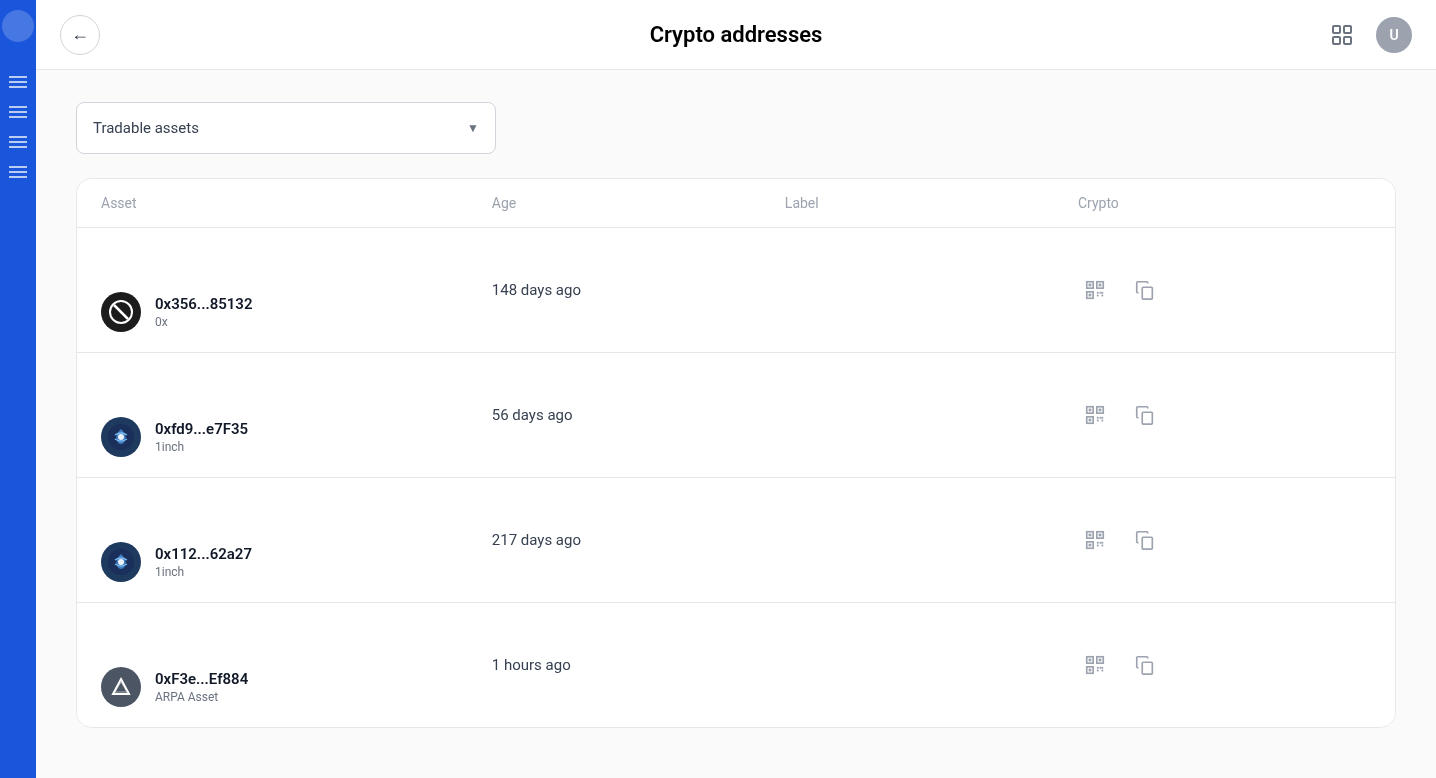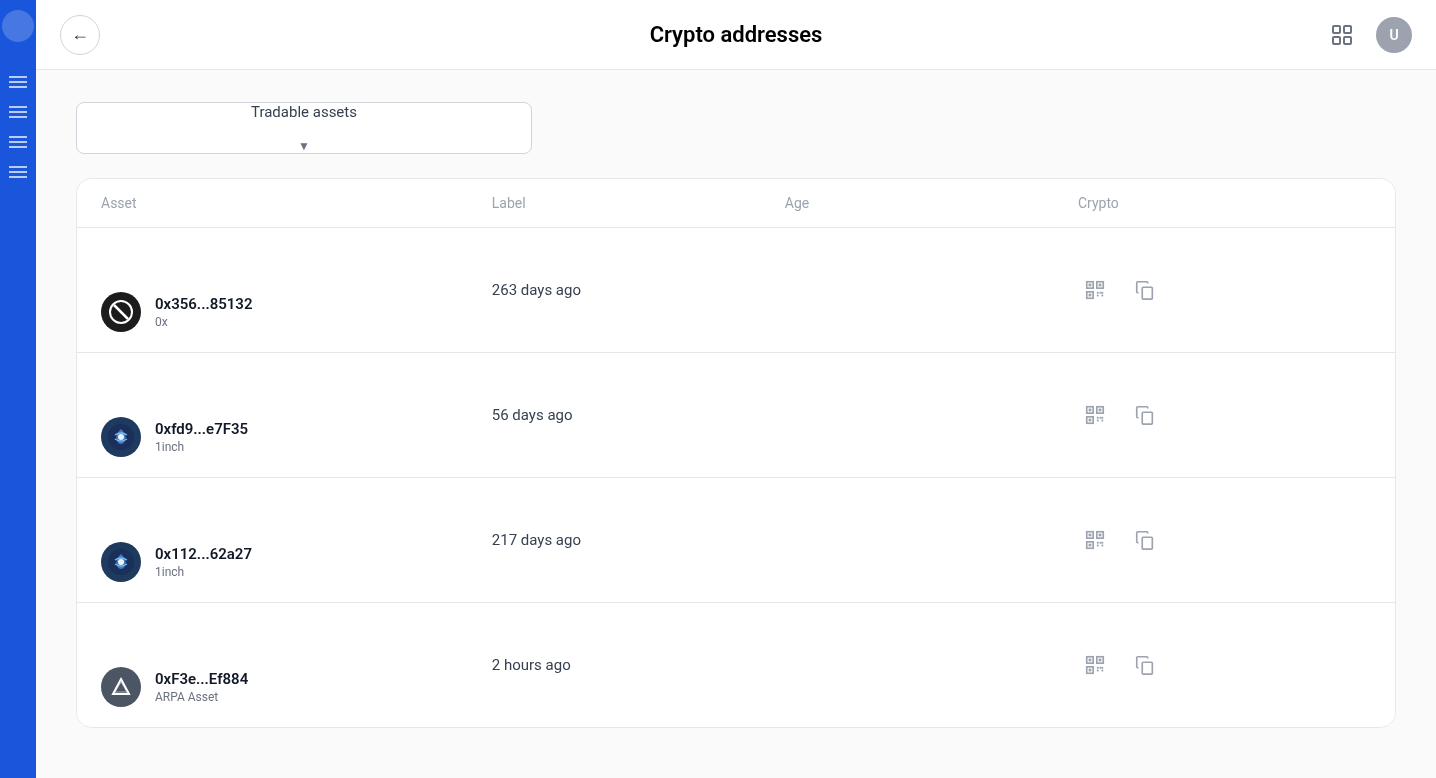--- a/index.html
+++ b/index.html
@@ -141,30 +141,29 @@
     }
 
     
     .dropdown-container {
       margin-bottom: 24px;
     }
     .dropdown {
       display: flex;
       align-items: center;
       justify-content: space-between;
-      width: 456px;
+      width: 420px;
       height: 52px;
       border: 1.5px solid #d1d5db;
       border-radius: 8px;
       padding: 0 16px;
       background: #fff;
       cursor: pointer;
       font-size: 15px;
       color: #374151;
-      flex-direction: column;
     }
     .dropdown-arrow {
       color: #6b7280;
       font-size: 12px;
     }
 
     
     .table-container {
       background: #fff;
       border: 1px solid #e5e7eb;
@@ -325,40 +324,40 @@
     <div class="dropdown">
       <span>Tradable assets</span>
       <span class="dropdown-arrow">▼</span>
     </div>
   </div>
 
   <div class="table-container">
 
     <div class="table-header">
       <div class="table-header-cell">Asset</div>
+      <div class="table-header-cell">Age</div>
       <div class="table-header-cell">Label</div>
-      <div class="table-header-cell">Age</div>
       <div class="table-header-cell">Crypto</div>
     </div>
 
     <div class="table-row">
       <div class="asset-cell">
         <div class="asset-icon no-access">
 
           <svg width="26" height="26" viewBox="0 0 26 26" fill="none">
             <circle cx="13" cy="13" r="11" stroke="white" stroke-width="2" fill="none"></circle>
             <line x1="6" y1="6" x2="20" y2="20" stroke="white" stroke-width="2.5"></line>
           </svg>
         </div>
         <div class="asset-info">
           <span class="asset-address">0x356...85132</span>
           <span class="asset-network">0x</span>
         </div>
       </div>
-      <div class="age-cell">263 days ago</div>
+      <div class="age-cell">148 days ago</div>
       <div class="label-cell"></div>
       <div class="actions-cell">
         <button class="action-btn">
           <svg class="qr-svg" viewBox="0 0 24 24" fill="none" stroke="currentColor" stroke-width="1.8">
             <rect x="3" y="3" width="7" height="7"></rect>
             <rect x="14" y="3" width="7" height="7"></rect>
             <rect x="3" y="14" width="7" height="7"></rect>
             <rect x="5" y="5" width="3" height="3" fill="currentColor" stroke="none"></rect>
             <rect x="16" y="5" width="3" height="3" fill="currentColor" stroke="none"></rect>
             <rect x="5" y="16" width="3" height="3" fill="currentColor" stroke="none"></rect>
@@ -472,21 +471,21 @@
             <circle cx="14" cy="14" r="13" fill="#4b5563"></circle>
             <polygon points="14,6 22,21 6,21" fill="none" stroke="white" stroke-width="2"></polygon>
             <polygon points="14,9 20,19 8,19" fill="none" stroke="white" stroke-width="1" opacity="0.5"></polygon>
           </svg>
         </div>
         <div class="asset-info">
           <span class="asset-address">0xF3e...Ef884</span>
           <span class="asset-network">ARPA Asset</span>
         </div>
       </div>
-      <div class="age-cell">2 hours ago</div>
+      <div class="age-cell">1 hours ago</div>
       <div class="label-cell"></div>
       <div class="actions-cell">
         <button class="action-btn">
           <svg class="qr-svg" viewBox="0 0 24 24" fill="none" stroke="currentColor" stroke-width="1.8">
             <rect x="3" y="3" width="7" height="7"></rect>
             <rect x="14" y="3" width="7" height="7"></rect>
             <rect x="3" y="14" width="7" height="7"></rect>
             <rect x="5" y="5" width="3" height="3" fill="currentColor" stroke="none"></rect>
             <rect x="16" y="5" width="3" height="3" fill="currentColor" stroke="none"></rect>
             <rect x="5" y="16" width="3" height="3" fill="currentColor" stroke="none"></rect>

